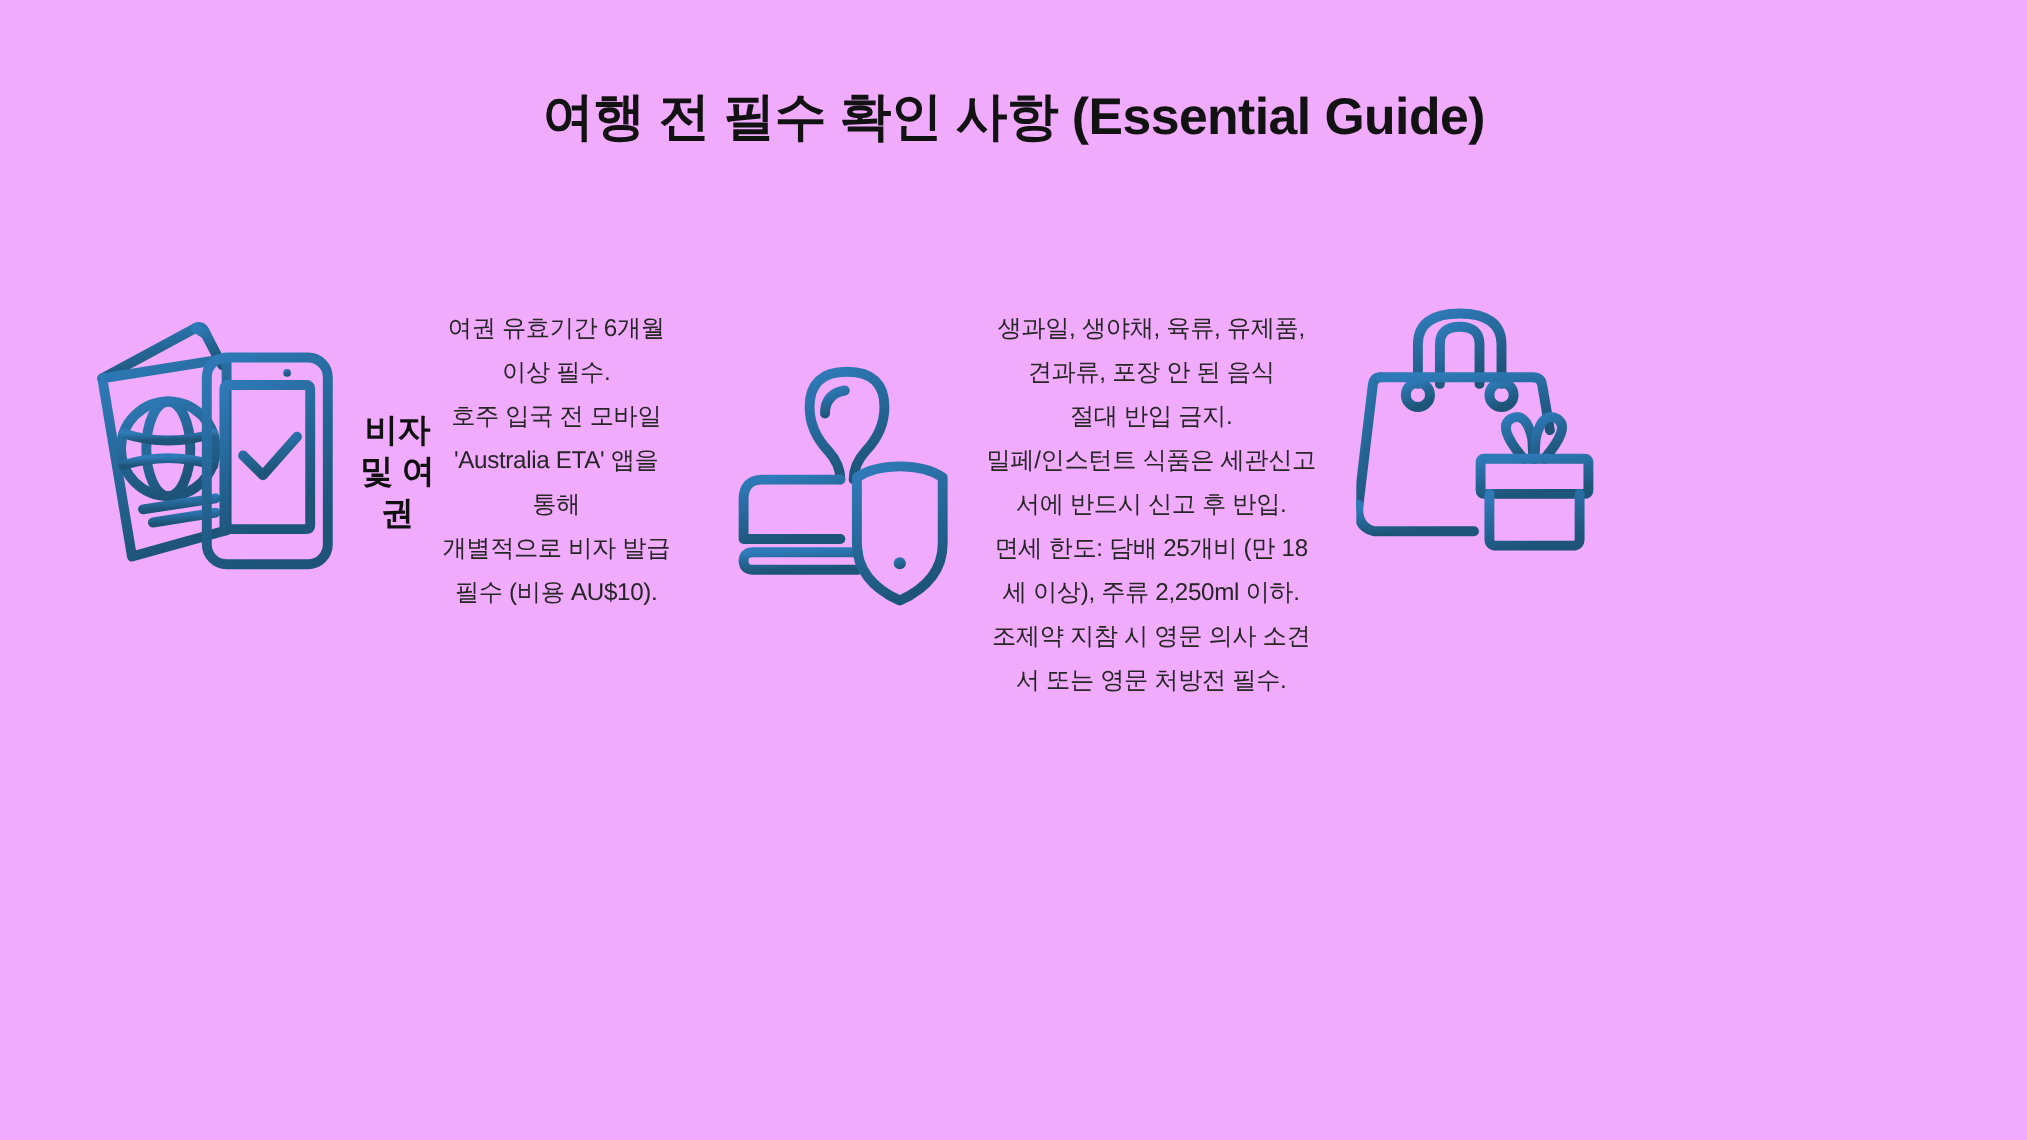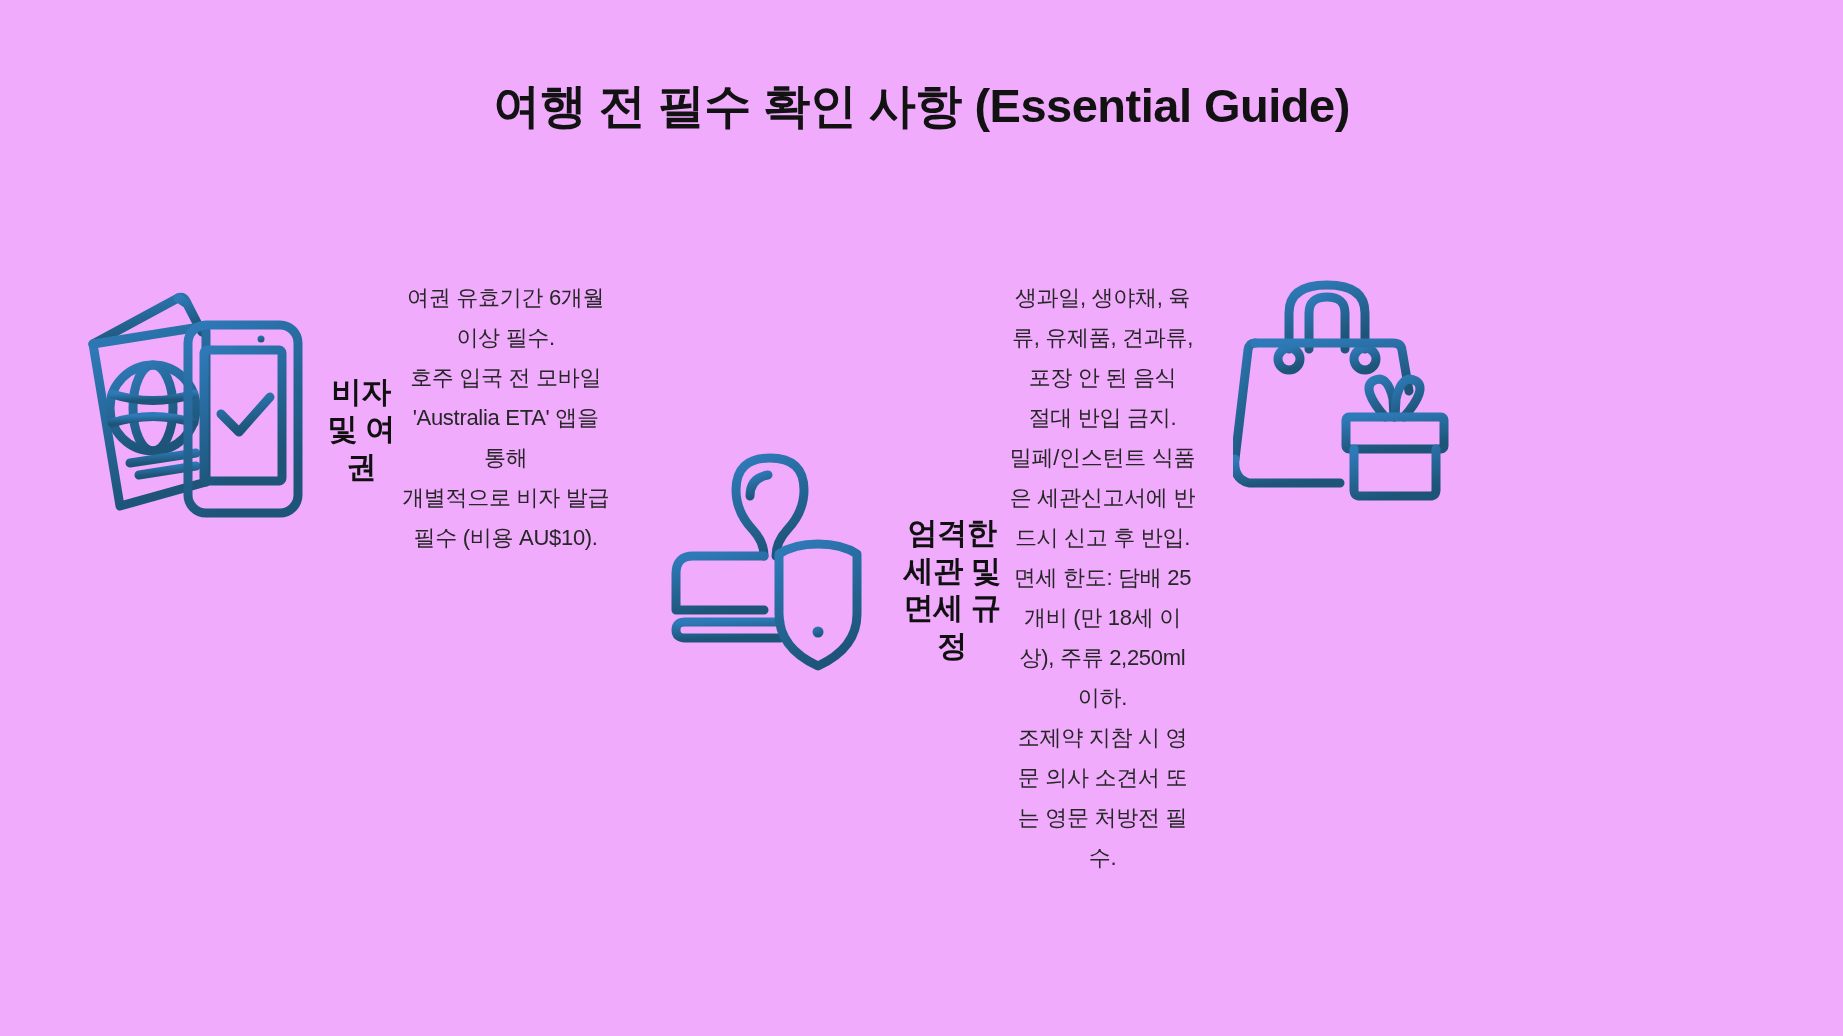--- a/index.html
+++ b/index.html
@@ -173,21 +173,20 @@
           </g>
           <g stroke="url(#g2)" stroke-width="9" stroke-linecap="round" stroke-linejoin="round" fill="none">
 
             <path d="M172 110 Q148 110 133 120 L133 180 Q133 214 172 232 Q211 214 211 180 L211 120 Q196 110 172 110 Z"></path>
 
             <path d="M172 142 L172 180"></path>
             <circle cx="172" cy="198" r="5.5" fill="url(#g2)" stroke="none"></circle>
           </g>
         </svg>
       </div>
-      <div class="card-heading">엄격한 세관 및 면세 규정</div>
       <div class="card-body">생과일, 생야채, 육류, 유제품, 견과류, 포장 안 된 음식
 절대 반입 금지.
 밀페/인스턴트 식품은 세관신고서에 반드시 신고 후 반입.
 면세 한도: 담배 25개비 (만 18세 이상), 주류 2,250ml 이하.
 조제약 지참 시 영문 의사 소견서 또는 영문 처방전 필수.</div>
     </div>
 
     <div class="card col-3">
       <div class="card-icon">
         <svg width="252" height="248" viewBox="0 0 252 248" fill="none" xmlns="http://www.w3.org/2000/svg">

